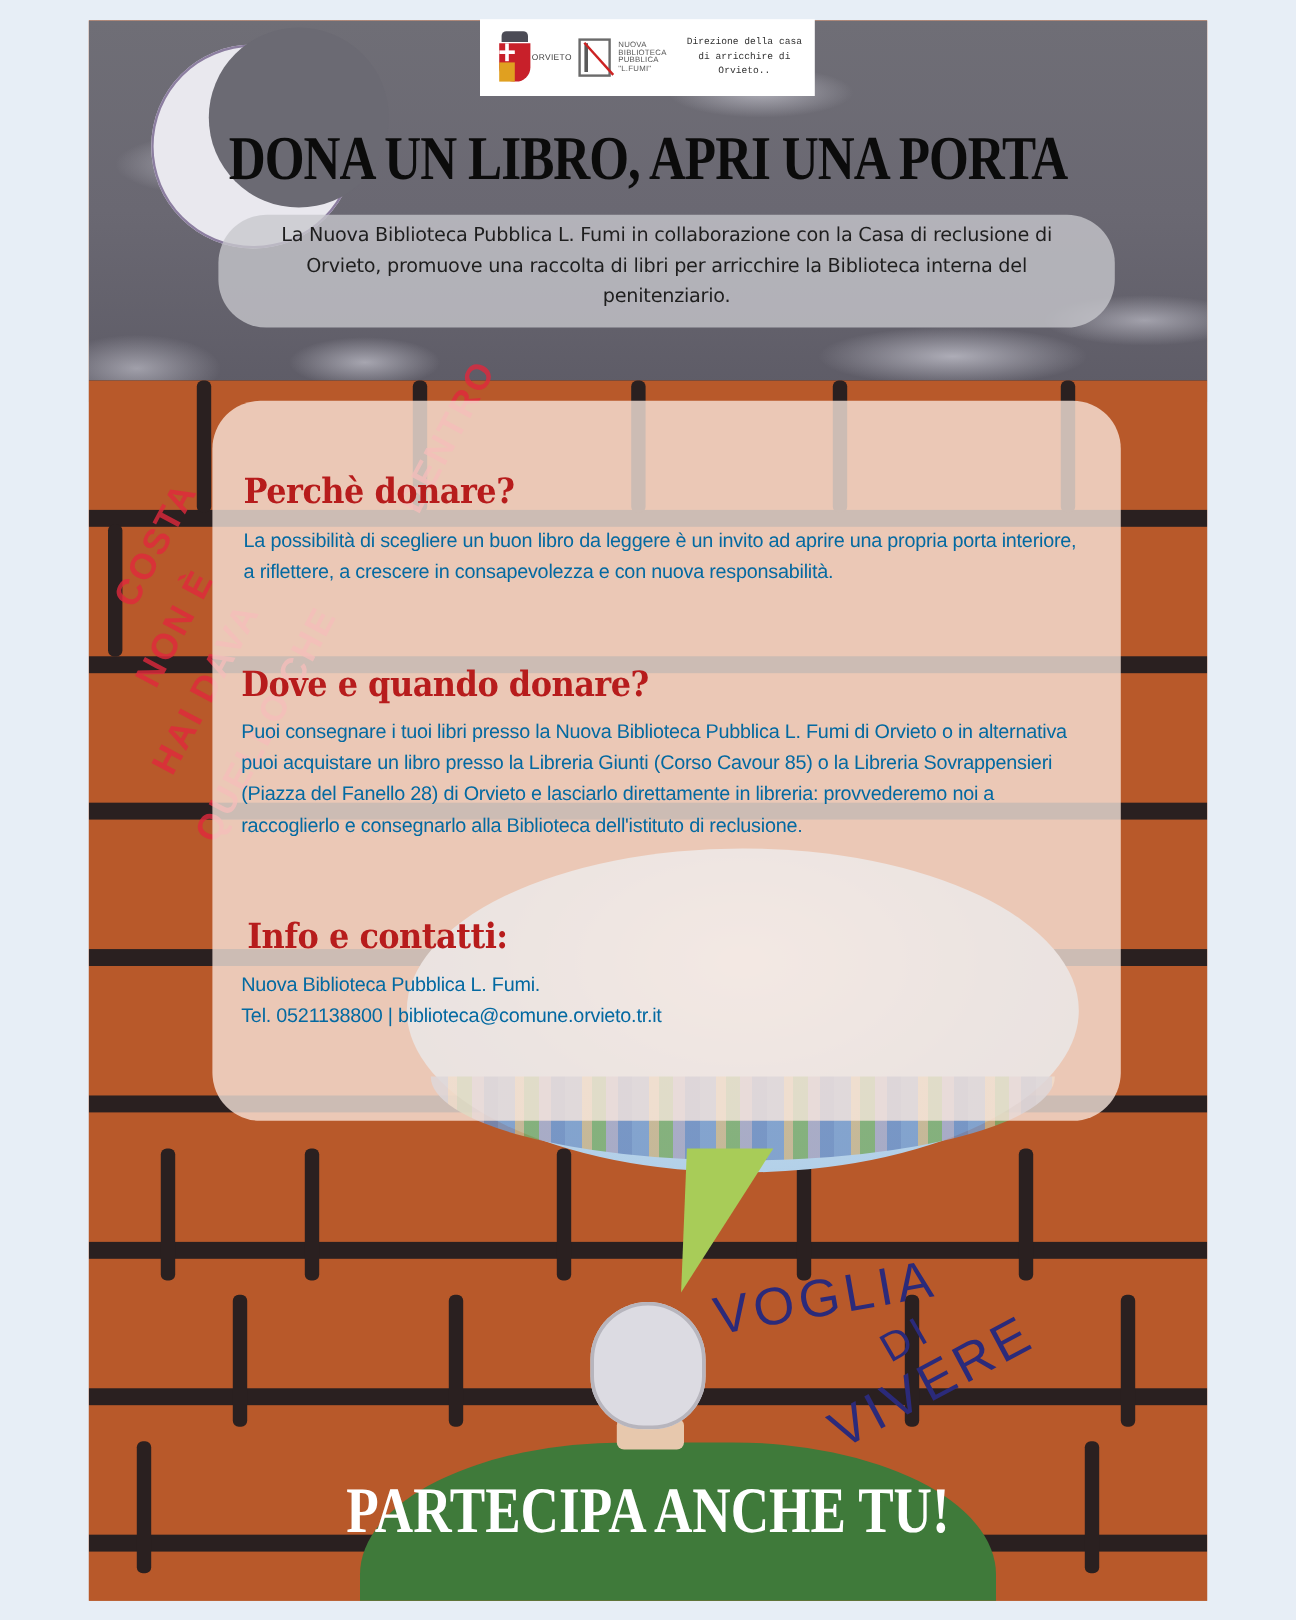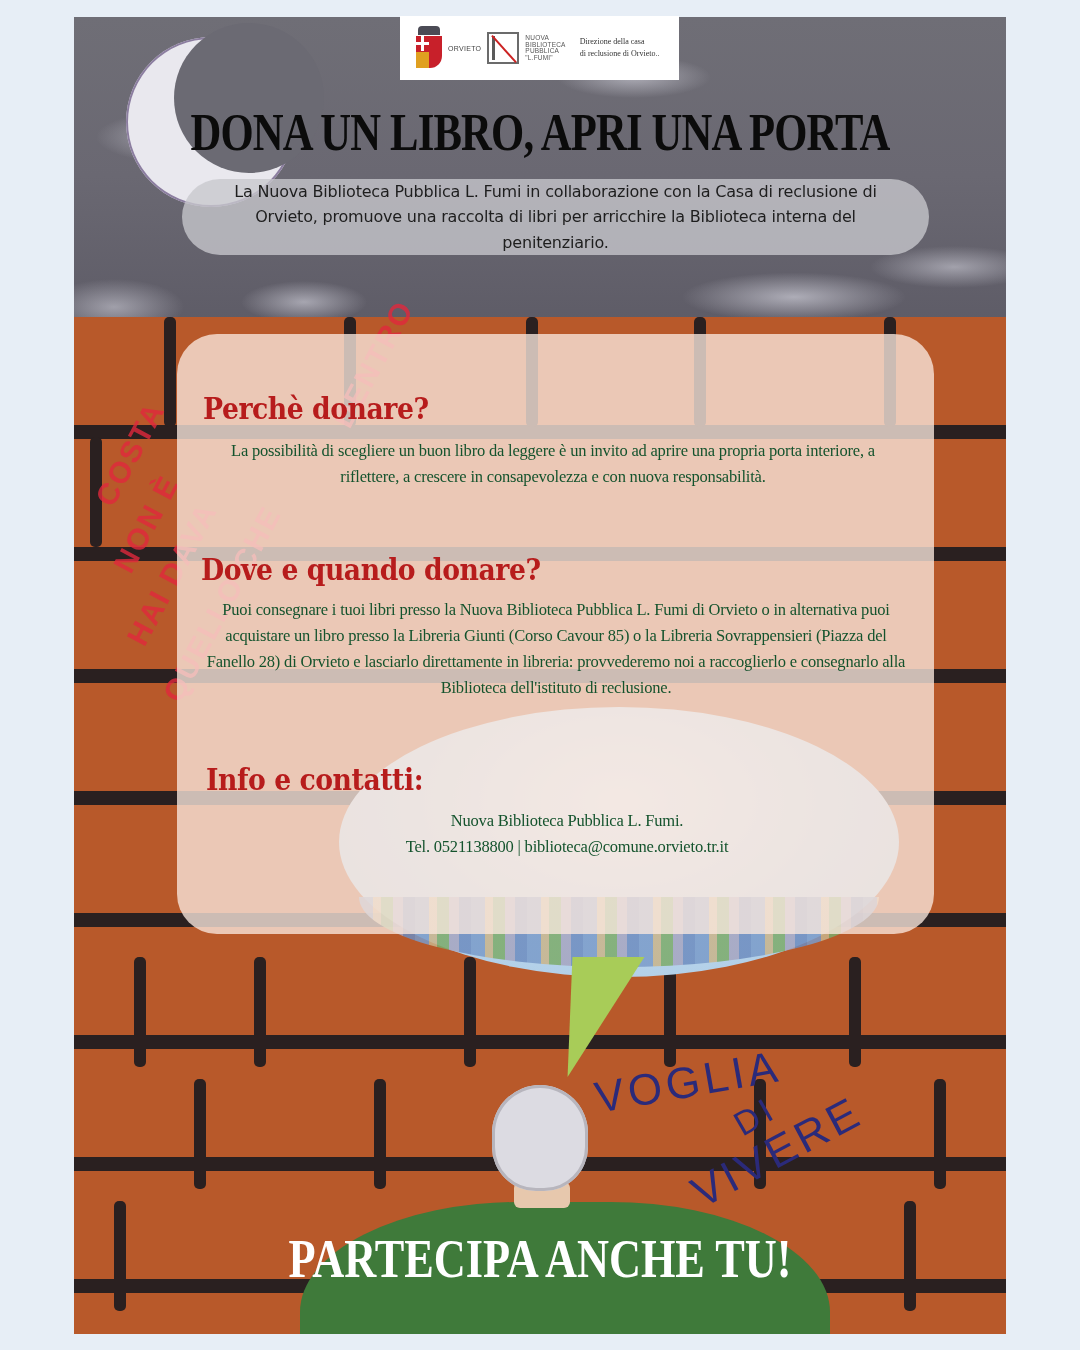--- a/index.html
+++ b/index.html
@@ -108,58 +108,58 @@
     .crest .shield::after { content: ""; position: absolute; left: 5px; top: 0; width: 3px; height: 15px; background: #fff; }
     .crest .gold { position: absolute; left: 0; top: 26px; width: 13px; height: 16px; background: #e0a020; }
     .logo-city { font-family: "Liberation Sans", sans-serif; font-size: 7px; color: #444; letter-spacing: 0.3px; }
     .nbp-mark {
       width: 32px; height: 32px; border: 2px solid #6b6b6b; position: relative; background: #fff;
     }
     .nbp-mark::before { content: ""; position: absolute; left: 3px; top: 2px; width: 3px; height: 24px; background: #5a5a5a; }
     .nbp-mark::after { content: ""; position: absolute; left: 14px; top: -3px; width: 2px; height: 36px; background: #c22; transform: rotate(-42deg); }
     .nbp-text { font-family: "Liberation Sans", sans-serif; font-size: 6.5px; line-height: 6.5px; color: #555; letter-spacing: 0.2px; }
     .logo-dir {
-      margin-left: 8px; font-family: Liberation Serif, serif; font-size: 8px; line-height: 12px;
-      color: #333; 
+      margin-left: 8px; font-family: Liberation Mono, monospace; font-size: 8px; line-height: 12px;
+      color: #333; text-align: center;
     }
 
     
     .title {
       position: absolute; left: 74px; top: 103px; width: 932px; text-align: center;
       font-family: "Liberation Serif", serif; font-weight: bold; font-size: 52px;
       color: #0b0b0b; letter-spacing: -1px;
       transform: scaleX(0.82); transform-origin: center;
       white-space: nowrap;
     }
 
     
     .intro {
-      position: absolute; left: 182px; top: 179px; width: 747px; height: 76px;
+      position: absolute; left: 182px; top: 179px; width: 747px; height: 94px;
       border-radius: 40px; background: rgba(200,200,205,0.78);
-      display: flex; align-items: center; justify-content: center;
+      display: flex; justify-content: center;
       padding: 4px 20px;
     }
     .intro p {
       font-family: "DejaVu Sans", sans-serif; font-size: 16px; line-height: 25.5px;
       color: #1e1e1e; text-align: center; letter-spacing: -0.2px;
     }
 
     
     .card {
       position: absolute; left: 177px; top: 334px; width: 757px; height: 600px;
       border-radius: 40px; background: rgba(250,232,222,0.78);
     }
     .h2 {
       position: absolute; font-family: "DejaVu Serif", serif; font-weight: bold;
       font-size: 29px; color: #b71c1c; letter-spacing: -0.5px;
       transform: scaleX(0.92); transform-origin: left center;
     }
     .body-text {
-      position: absolute; font-family: Liberation Serif, serif; font-size: 16.5px;
-      line-height: 26px; color: #14532d; letter-spacing: -0.2px; text-align: center;
+      position: absolute; font-family: Liberation Sans, sans-serif; font-size: 16.5px;
+      line-height: 26px; color: #0369a1; letter-spacing: -0.2px;
     }
 
     
     .cta {
       position: absolute; left: 74px; top: 1228px; width: 932px; text-align: center;
       font-family: "Liberation Serif", serif; font-weight: bold; font-size: 54px;
       color: #ffffff; letter-spacing: 0px;
       transform: scaleX(0.82); transform-origin: center; white-space: nowrap;
     }
   </style>
@@ -219,37 +219,37 @@
   <span class="logo-city">ORVIETO</span>
   <div class="nbp-mark"></div>
   <div class="nbp-text">
     <div>NUOVA</div>
     <div>BIBLIOTECA</div>
     <div>PUBBLICA</div>
     <div>"L.FUMI"</div>
   </div>
   <div class="logo-dir">
     <div>Direzione della casa</div>
-    <div>di reclusione di Orvieto..</div>
+    <div>di arricchire di Orvieto..</div>
   </div>
 </div>
 
 <h1 class="title">DONA UN LIBRO, APRI UNA PORTA</h1>
 
 <div class="intro">
   <p>La Nuova Biblioteca Pubblica L. Fumi in collaborazione con la Casa di reclusione di Orvieto, promuove una raccolta di libri per arricchire la Biblioteca interna del penitenziario.</p>
 </div>
 
 <div class="card"></div>
 
 <h2 class="h2" style="left:203px; top:392px;">Perchè donare?</h2>
 <p class="body-text" style="left:203px; top:438px; width:700px;">La possibilità di scegliere un buon libro da leggere è un invito ad aprire una propria porta interiore, a riflettere, a crescere in consapevolezza e con nuova responsabilità.</p>
 
 <h2 class="h2" style="left:201px; top:553px;">Dove e quando donare?</h2>
 <p class="body-text" style="left:201px; top:597px; width:710px;">Puoi consegnare i tuoi libri presso la Nuova Biblioteca Pubblica L. Fumi di Orvieto o in alternativa puoi acquistare un libro presso la Libreria Giunti (Corso Cavour 85) o la Libreria Sovrappensieri (Piazza del Fanello 28) di Orvieto e lasciarlo direttamente in libreria: provvederemo noi a raccoglierlo e consegnarlo alla Biblioteca dell'istituto di reclusione.</p>
 
 <h2 class="h2" style="left:206px; top:763px;">Info e contatti:</h2>
-<div class="body-text" style="left:217px; top:808px; width:700px;">
+<div class="body-text" style="left:201px; top:808px; width:700px;">
   <div>Nuova Biblioteca Pubblica L. Fumi.</div>
   <div>Tel. 0521138800 | biblioteca@comune.orvieto.tr.it</div>
 </div>
 
 <div class="cta">PARTECIPA ANCHE TU!</div>
 
 </body></html>

